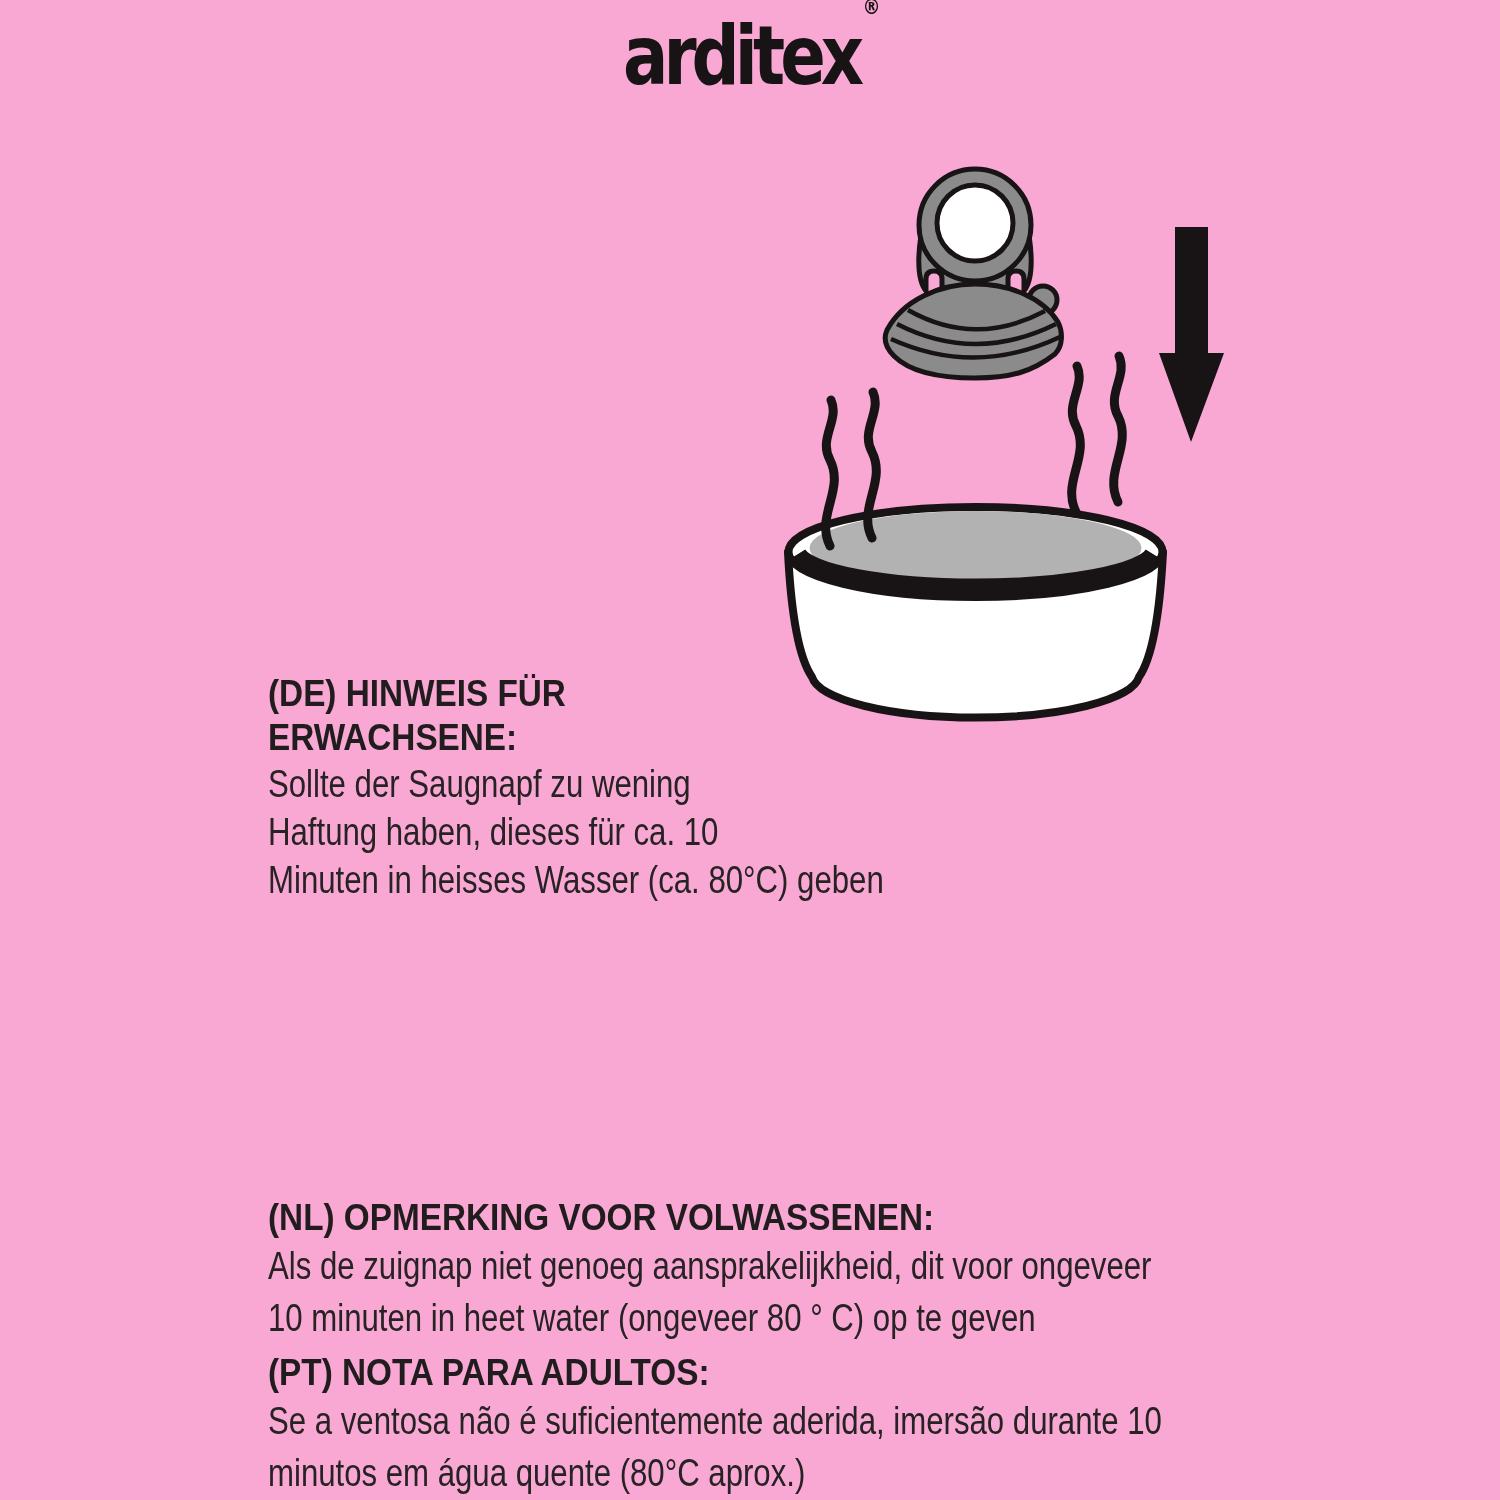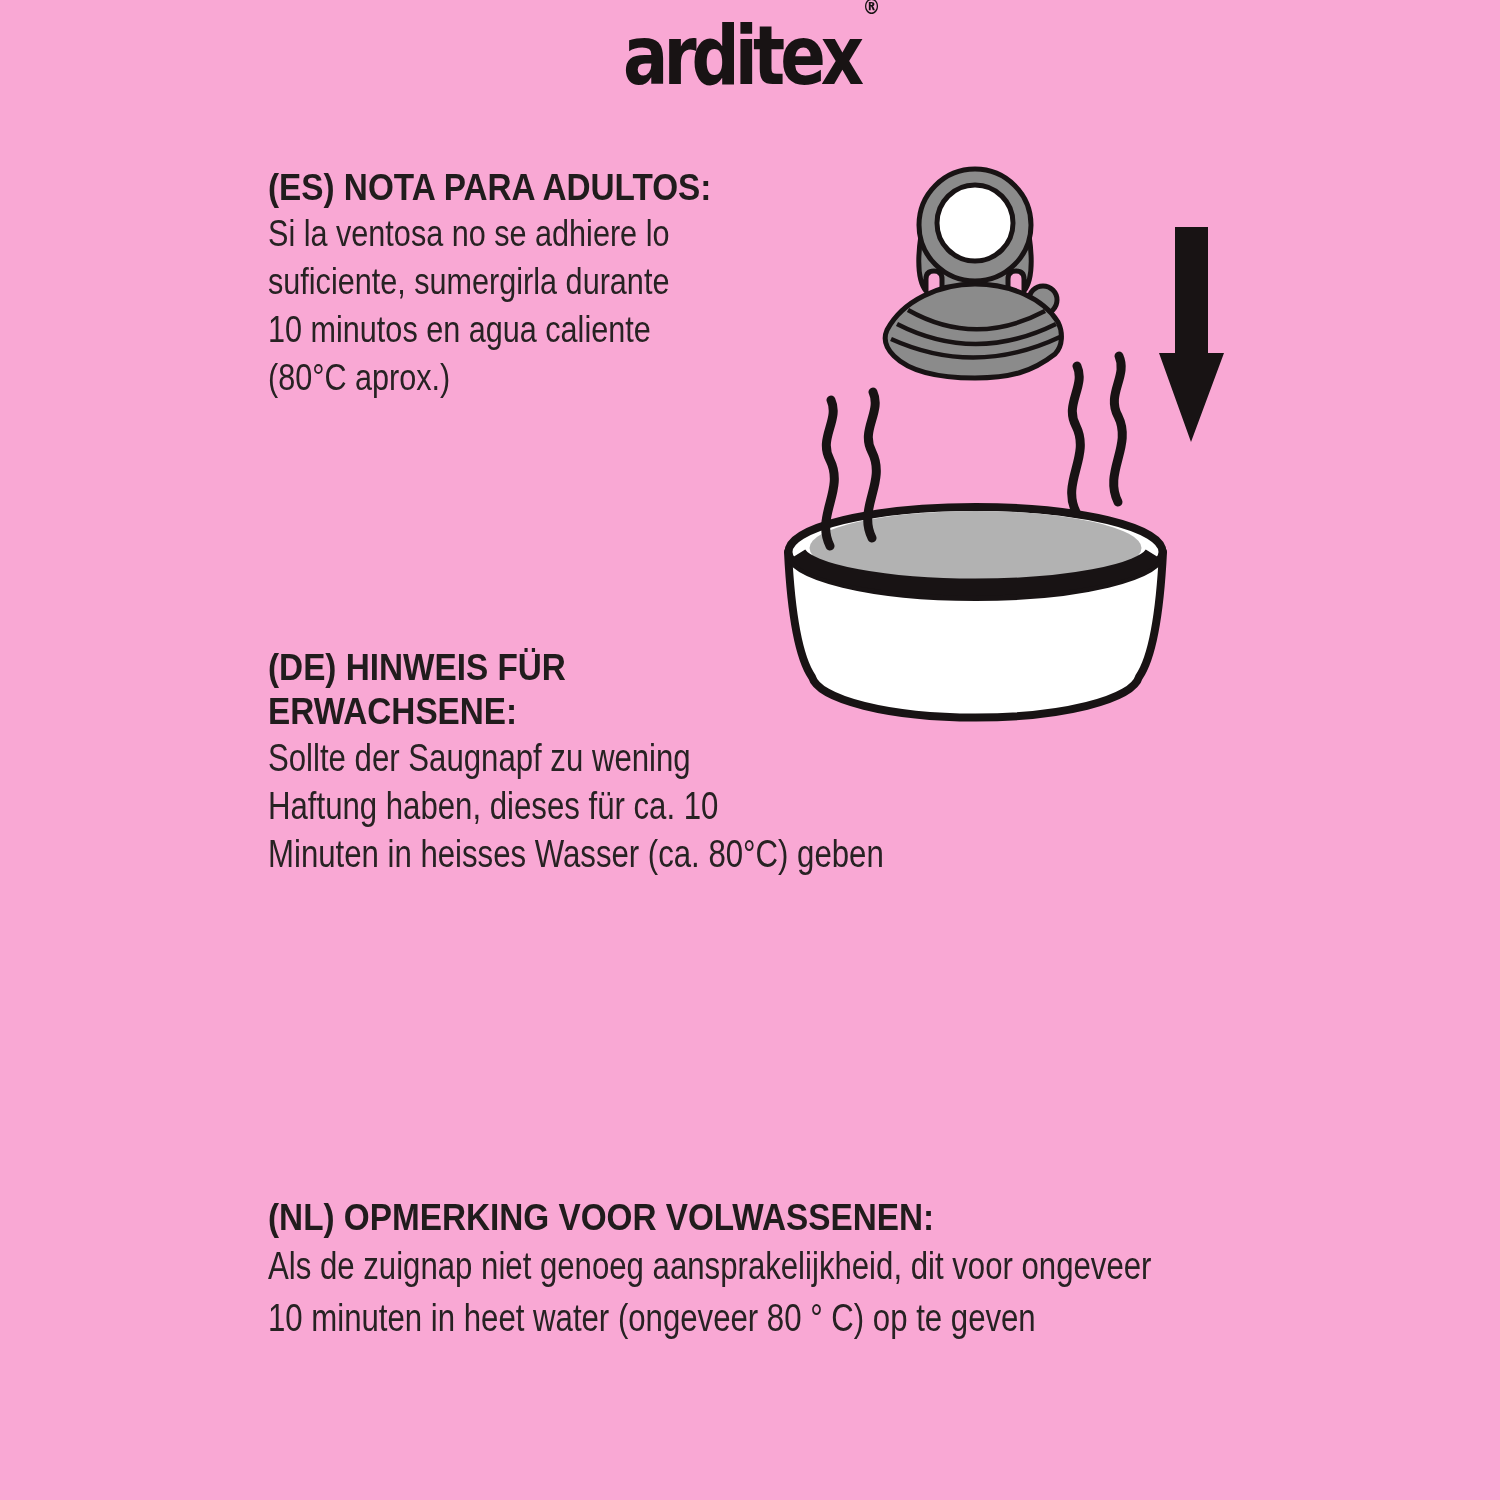--- a/index.html
+++ b/index.html
@@ -116,39 +116,37 @@
         <path d="M 137,174 Q 215,214 296,174"></path>
         <path d="M 131,189 Q 215,227 300,187"></path>
       </g>
       <circle cx="215" cy="75" r="56" fill="#8b8b8b"></circle>
       <circle cx="215" cy="73" r="38" fill="#ffffff"></circle>
     </g>
 
     <polygon points="415,77 448,77 448,203 464,203 431,292 399,203 415,203" fill="#181314"></polygon>
   </svg>
 
-  <div class="section" style="top:166px">
-    <h2>(ES) NOTA PARA ADULTOS:</h2>
-    <p class="body-a">Si la ventosa no se adhiere lo
-suficiente, sumergirla durante
-10 minutos en agua caliente
-(80°C aprox.)</p>
-  </div>
 
 
-  <div class="section" style="top:646px">
+  <div class="section" style="top:672px">
     <h2>(DE) HINWEIS FÜR
 ERWACHSENE:</h2>
     <p class="body-b lh48">Sollte der Saugnapf zu wening
 Haftung haben, dieses für ca. 10
 Minuten in heisses Wasser (ca. 80°C) geben</p>
   </div>
 
 
 
   <div class="section" style="top:1196px">
     <h2>(NL) OPMERKING VOOR VOLWASSENEN:</h2>
     <p class="body-b">Als de zuignap niet genoeg aansprakelijkheid, dit voor ongeveer
 10 minuten in heet water (ongeveer 80 ° C) op te geven</p>
   </div>
 
+  <div class="section" style="top:1351px">
+    <h2>(PT) NOTA PARA ADULTOS:</h2>
+    <p class="body-b">Se a ventosa não é suficientemente aderida, imersão durante 10
+minutos em água quente (80°C aprox.)</p>
+  </div>
 
 </div>
 
 </body></html>

